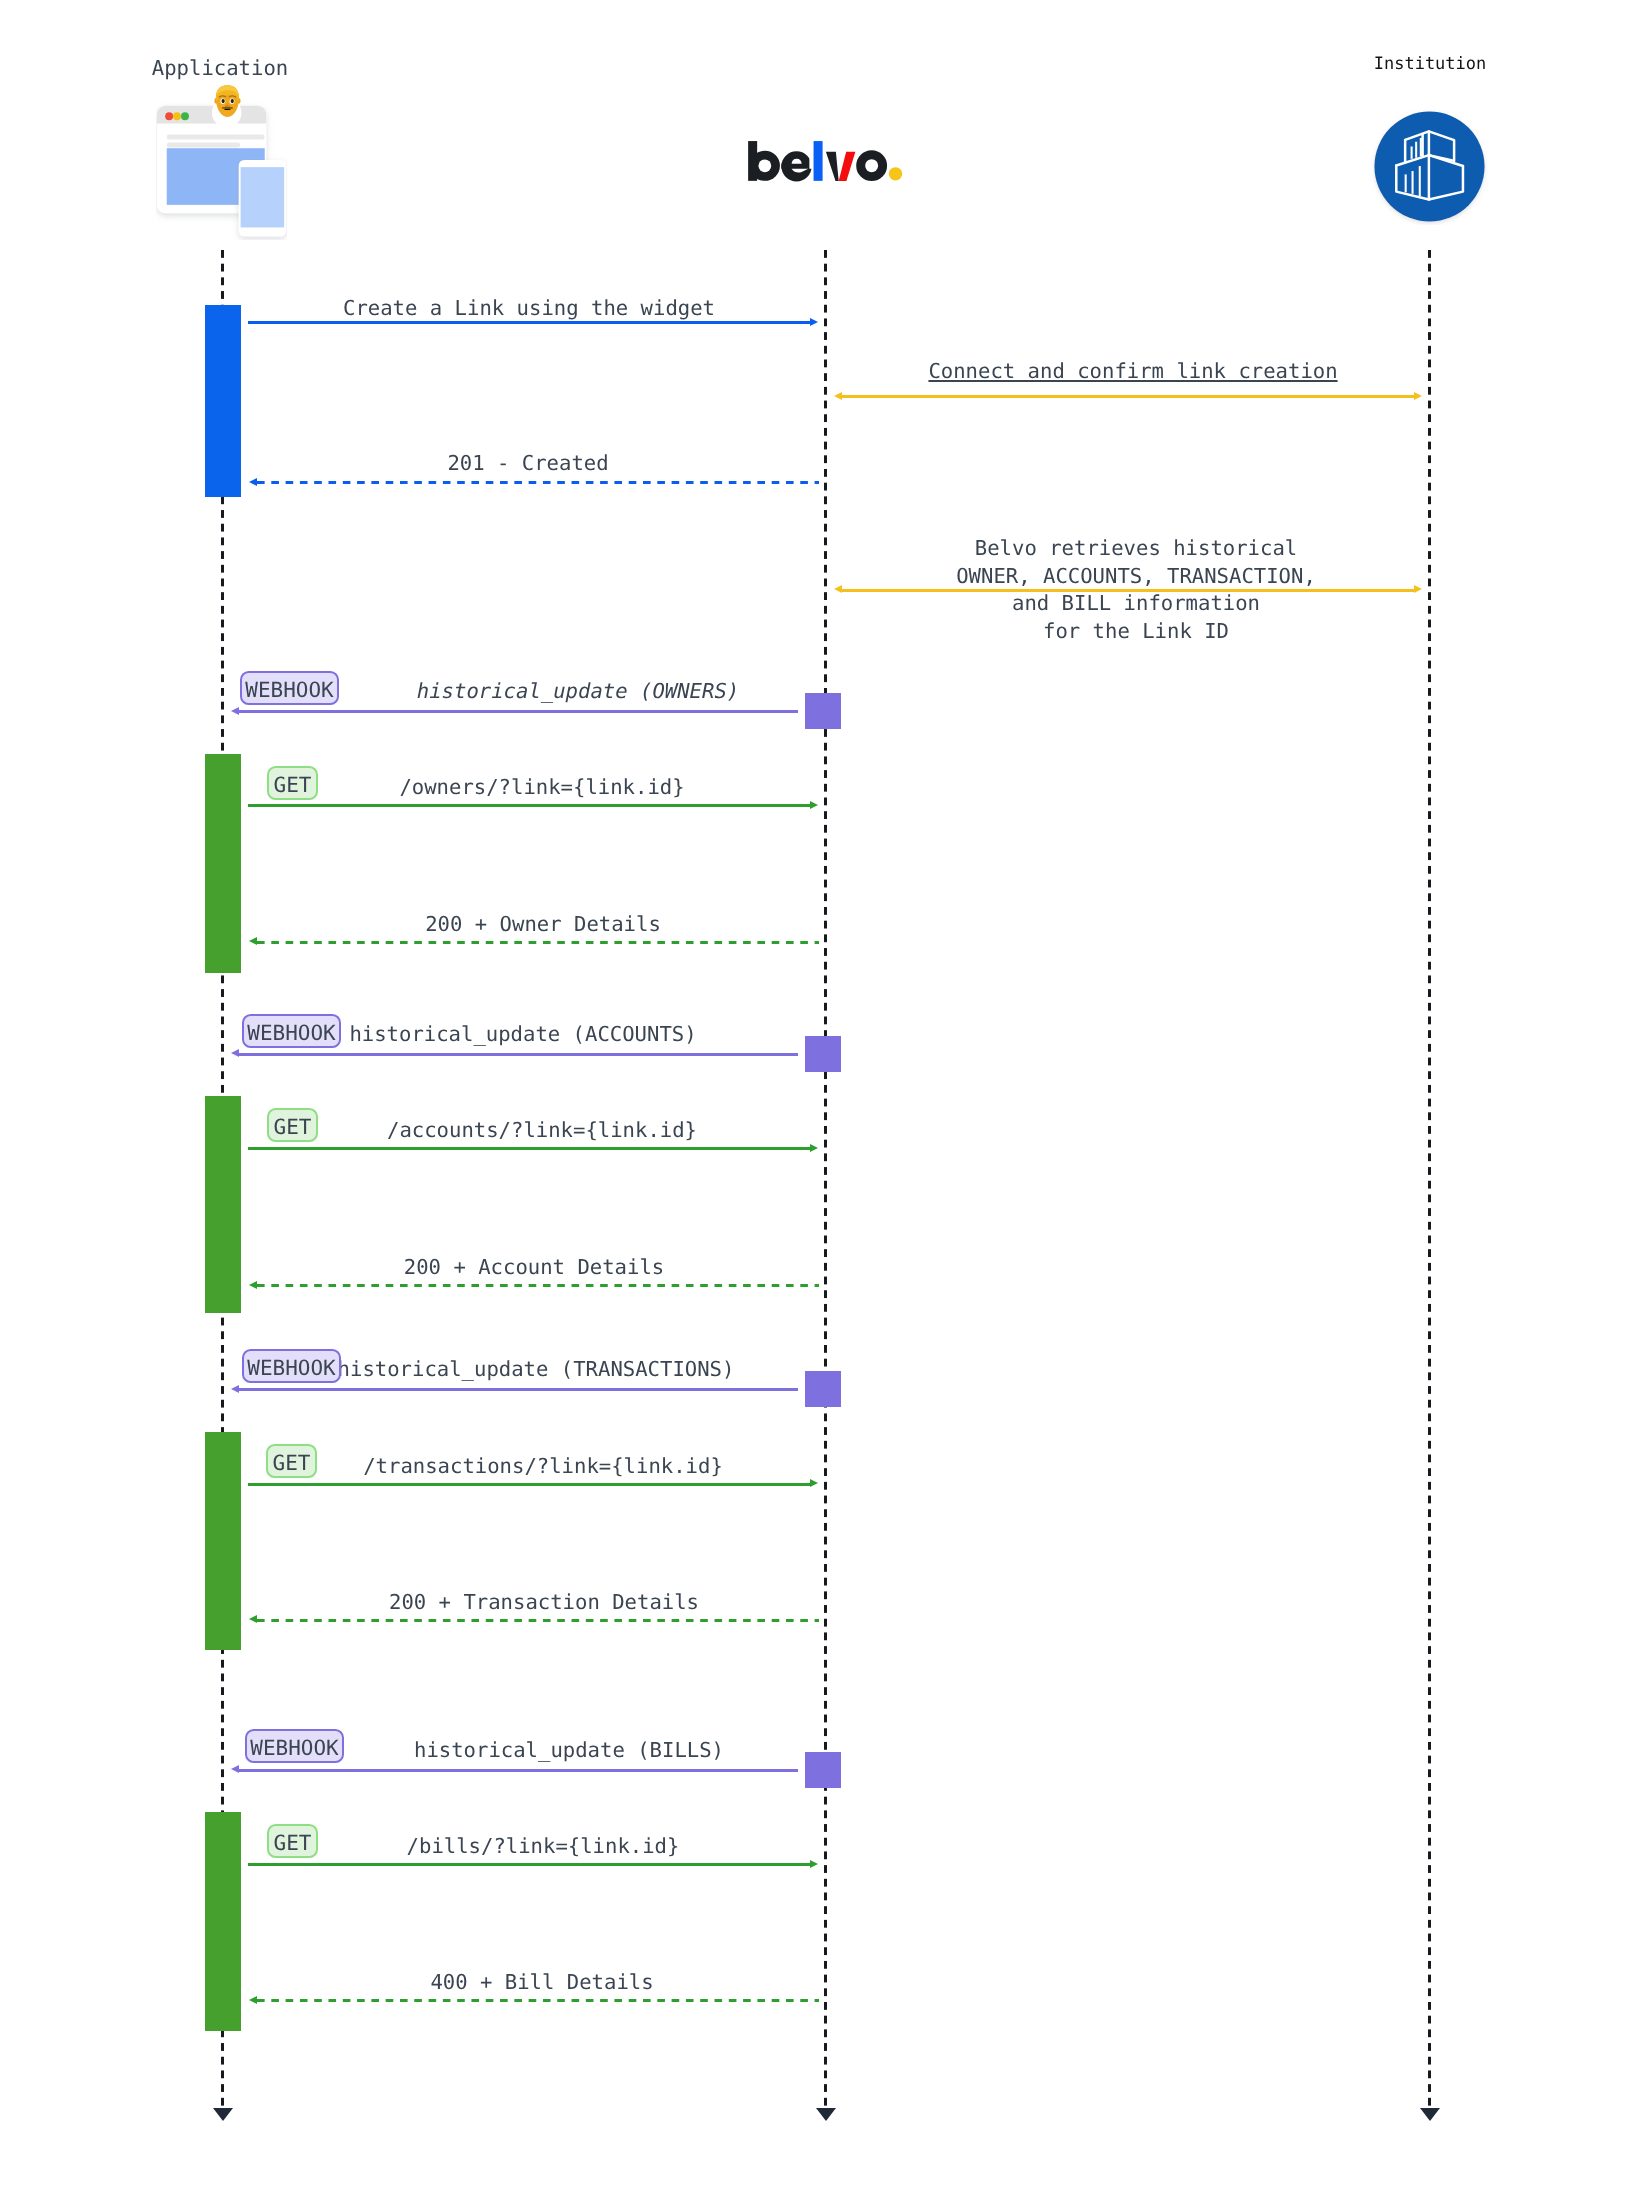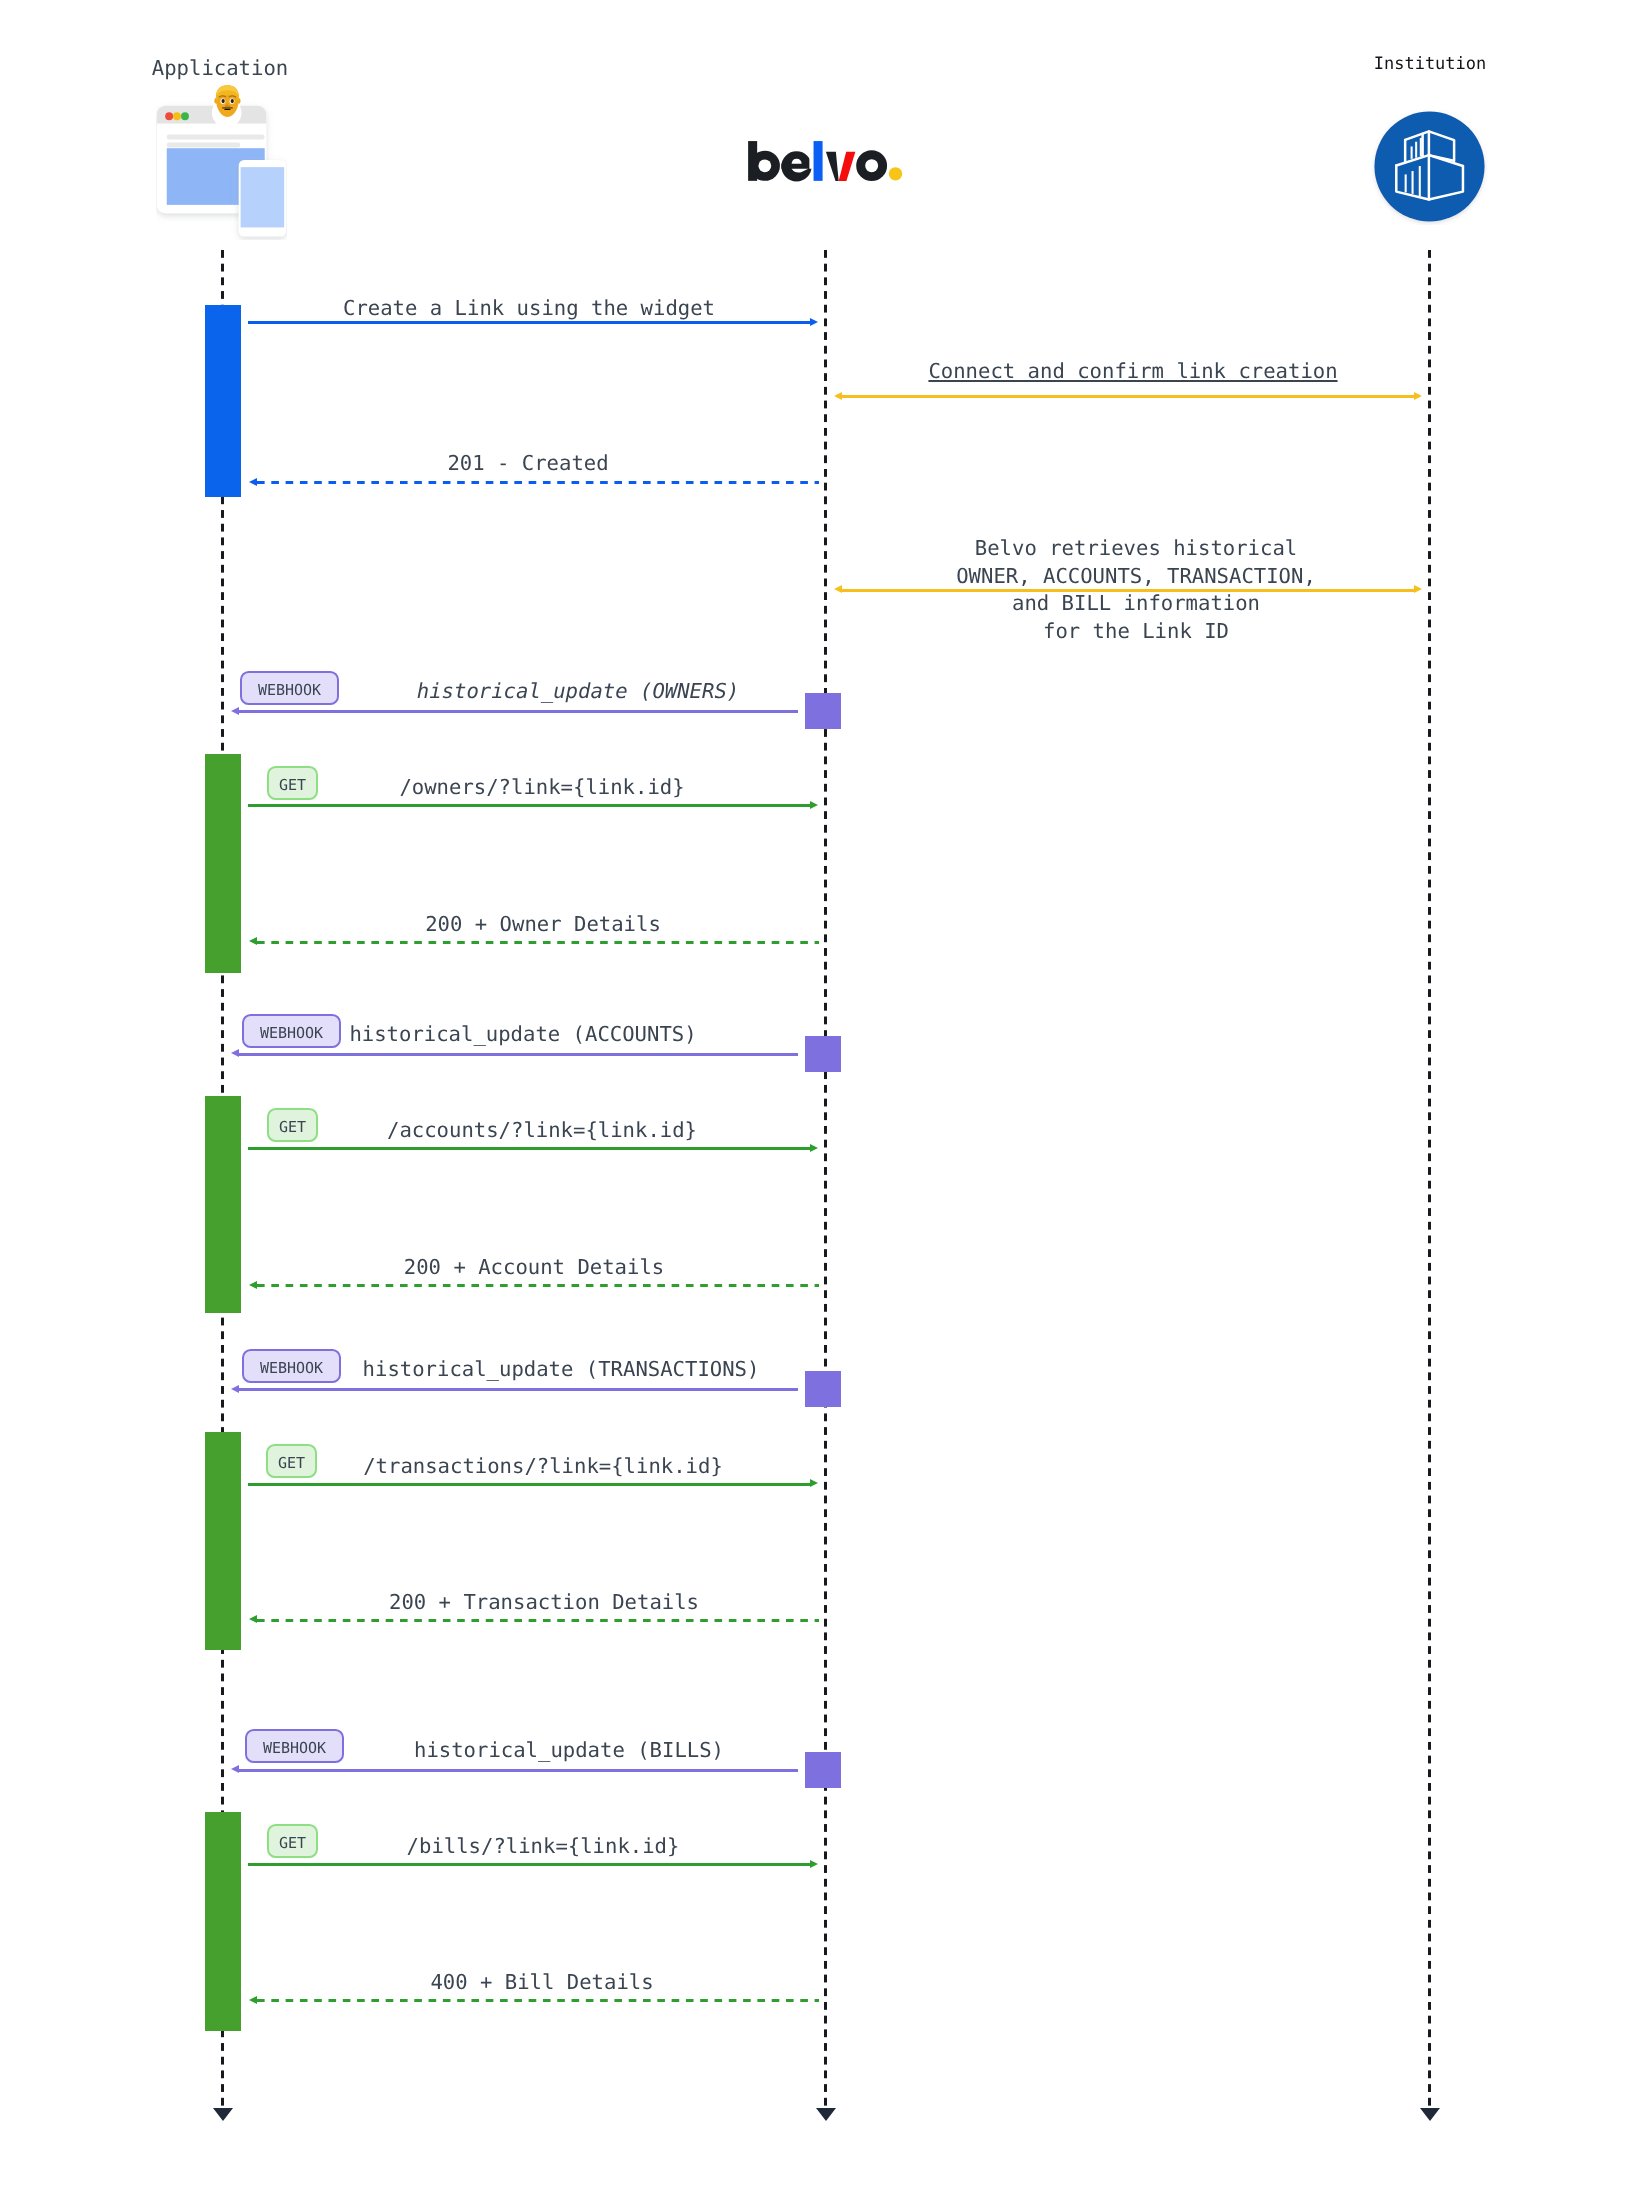--- a/index.html
+++ b/index.html
@@ -19,21 +19,21 @@
   .activation{position:absolute;width:36px;transform:translateX(-50%);}
   .msg-line{position:absolute;height:2.6px;}
   .msg-solid{background:var(--c);}
   .msg-dashed{height:2.6px;background-image:linear-gradient(to right,var(--c) 0 7.6px,transparent 7.6px 14.3px);background-size:14.3px 100%;}
   .msg-text{position:absolute;white-space:pre;text-align:center;transform:translateX(-50%);opacity:0.999;
         font-size:20.6px;color:#3b4552;line-height:27.5px;}
   .arrowhead{position:absolute;width:0;height:0;}
   .ah-right{border-top:4.7px solid transparent;border-bottom:4.7px solid transparent;border-left:8.2px solid;}
   .ah-left{border-top:4.7px solid transparent;border-bottom:4.7px solid transparent;border-right:8.2px solid;}
   .badge{position:absolute;display:flex;align-items:center;justify-content:center;
-        border-radius:8.6px;font-size:15px;line-height:1;padding-top:4.3px;opacity:0.999;}
+        border-radius:8.6px;font-size:21px;line-height:1;padding-top:4.3px;opacity:0.999;}
   .badge-webhook{border:2.4px solid #7e70df;background:#e3dffb;color:#3b4552;}
   .badge-get{border:2.4px solid #8ede84;background:#dff3dd;color:#3b4552;}
 </style>
 </head>
 <body>
 
 <div id="page">
 <div class="lifeline" style="left:221px;top:250px;height:1858px;"></div>
 <div class="lifeline-arrow" style="left:213px;top:2108px;"></div>
 <div class="lifeline" style="left:824px;top:250px;height:1858px;"></div>
@@ -194,21 +194,21 @@
 <div class="badge badge-webhook" style="left:242px;top:1014px;width:99px;height:34px;">WEBHOOK</div>
 <div class="msg-line msg-solid" style="left:248px;top:1147px;width:562px;--c:#2e9e2e;"></div>
 <div class="arrowhead ah-right" style="left:810px;top:1144px;border-left-color:#2e9e2e;"></div>
 <div class="msg-text" style="left:542px;top:1117px;">/accounts/?link={link.id}</div>
 <div class="badge badge-get" style="left:267px;top:1108px;width:51px;height:34px;">GET</div>
 <div class="msg-line msg-dashed" style="left:257px;top:1284px;width:562px;--c:#2e9e2e;"></div>
 <div class="arrowhead ah-left" style="left:249px;top:1281px;border-right-color:#2e9e2e;"></div>
 <div class="msg-text" style="left:534px;top:1254px;">200 + Account Details</div>
 <div class="msg-line msg-solid" style="left:239px;top:1388px;width:559px;--c:#7e70df;"></div>
 <div class="arrowhead ah-left" style="left:231px;top:1385px;border-right-color:#7e70df;"></div>
-<div class="msg-text" style="left:561px;top:1356px;">historical_update (TRANSACTIONS)</div>
+<div class="msg-text" style="left:536px;top:1356px;">historical_update (TRANSACTIONS)</div>
 <div class="badge badge-webhook" style="left:242px;top:1349px;width:99px;height:34px;">WEBHOOK</div>
 <div class="msg-line msg-solid" style="left:248px;top:1483px;width:562px;--c:#2e9e2e;"></div>
 <div class="arrowhead ah-right" style="left:810px;top:1479px;border-left-color:#2e9e2e;"></div>
 <div class="msg-text" style="left:543px;top:1453px;">/transactions/?link={link.id}</div>
 <div class="badge badge-get" style="left:266px;top:1444px;width:51px;height:34px;">GET</div>
 <div class="msg-line msg-dashed" style="left:257px;top:1619px;width:562px;--c:#2e9e2e;"></div>
 <div class="arrowhead ah-left" style="left:249px;top:1615px;border-right-color:#2e9e2e;"></div>
 <div class="msg-text" style="left:544px;top:1589px;">200 + Transaction Details</div>
 <div class="msg-line msg-solid" style="left:239px;top:1769px;width:559px;--c:#7e70df;"></div>
 <div class="arrowhead ah-left" style="left:231px;top:1765px;border-right-color:#7e70df;"></div>

